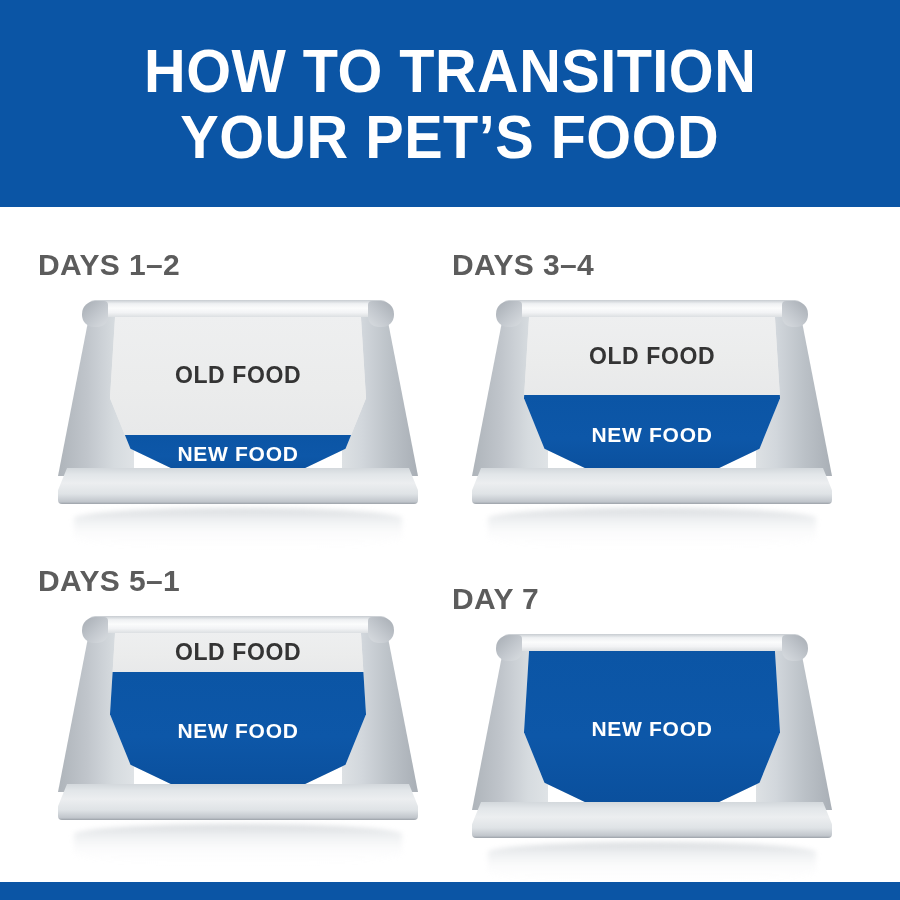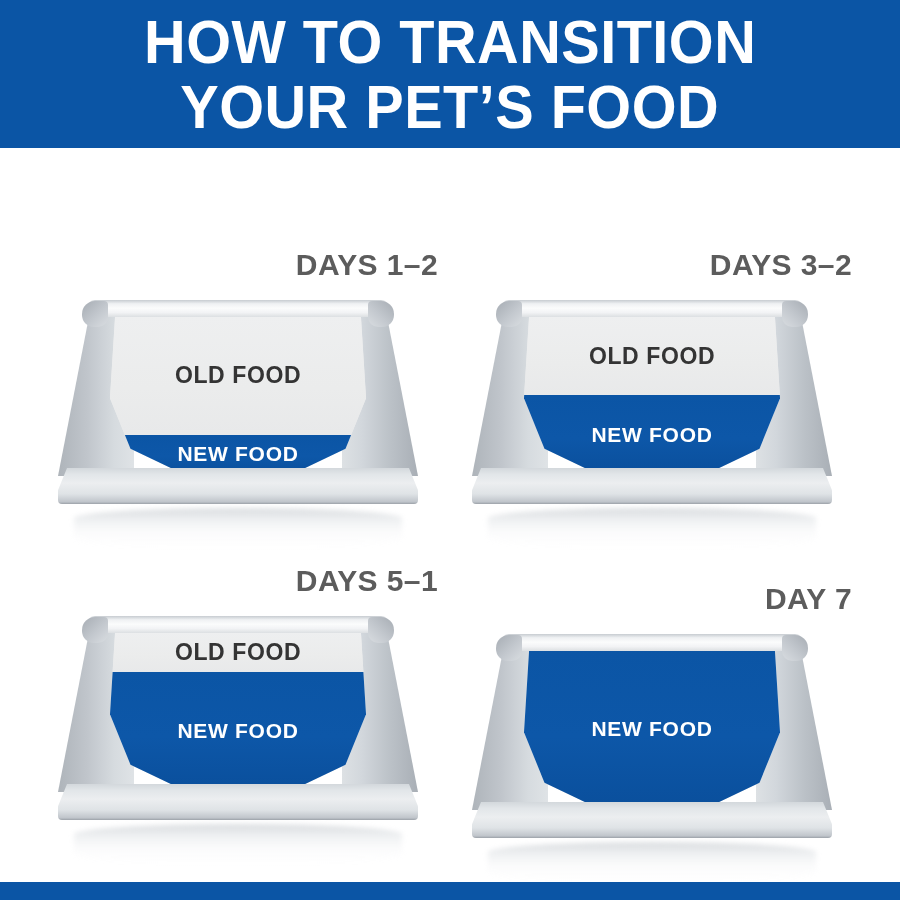--- a/index.html
+++ b/index.html
@@ -20,21 +20,21 @@
     overflow: hidden;
     background: #ffffff;
   }
 
   
   .header-band {
     position: absolute;
     left: 0;
     top: 0;
     width: 900px;
-    height: 148px;
+    height: 207px;
     background: #0b55a5;
     display: flex;
     flex-direction: column;
     align-items: center;
     justify-content: center;
   }
   .header-line {
     color: #ffffff;
     font-family: "Liberation Sans", sans-serif;
     font-weight: bold;
@@ -66,21 +66,21 @@
   .panel.p0 { left: 38px;  top: 240px; }
   .panel.p1 { left: 452px; top: 240px; }
   .panel.p2 { left: 38px;  top: 556px; }
   .panel.p3 { left: 452px; top: 556px; margin-top: 18px; }
 
   .panel-title {
     position: absolute;
     left: 0;
     top: 8px;
     width: 400px;
-    text-align: right;
+    text-align: left;
     color: #5c5c5c;
     font-family: "Liberation Sans", sans-serif;
     font-weight: bold;
     font-size: 30px;
     letter-spacing: 0.4px;
     white-space: nowrap;
   }
 
   
   .bowl {
@@ -306,21 +306,21 @@
       <div class="bowl-rim"></div>
       <div class="bowl-rim-cap-l"></div>
       <div class="bowl-rim-cap-r"></div>
 
       <div class="bowl-base-shadow"></div>
       <div class="bowl-base"></div>
     </div>
   </div>
 
   <div class="panel p1">
-    <div class="panel-title">DAYS 3–2</div>
+    <div class="panel-title">DAYS 3–4</div>
 
     <div class="bowl">
       <div class="bowl-reflection"></div>
       <div class="bowl-body"></div>
       <div class="bowl-wall-l"></div>
       <div class="bowl-wall-r"></div>
 
       <div class="bowl-cavity">
         <div class="cavity-old" style="height: 79px;">
           <div class="label-old" style="top: 29.5px; line-height: 20px;">OLD FOOD</div>

